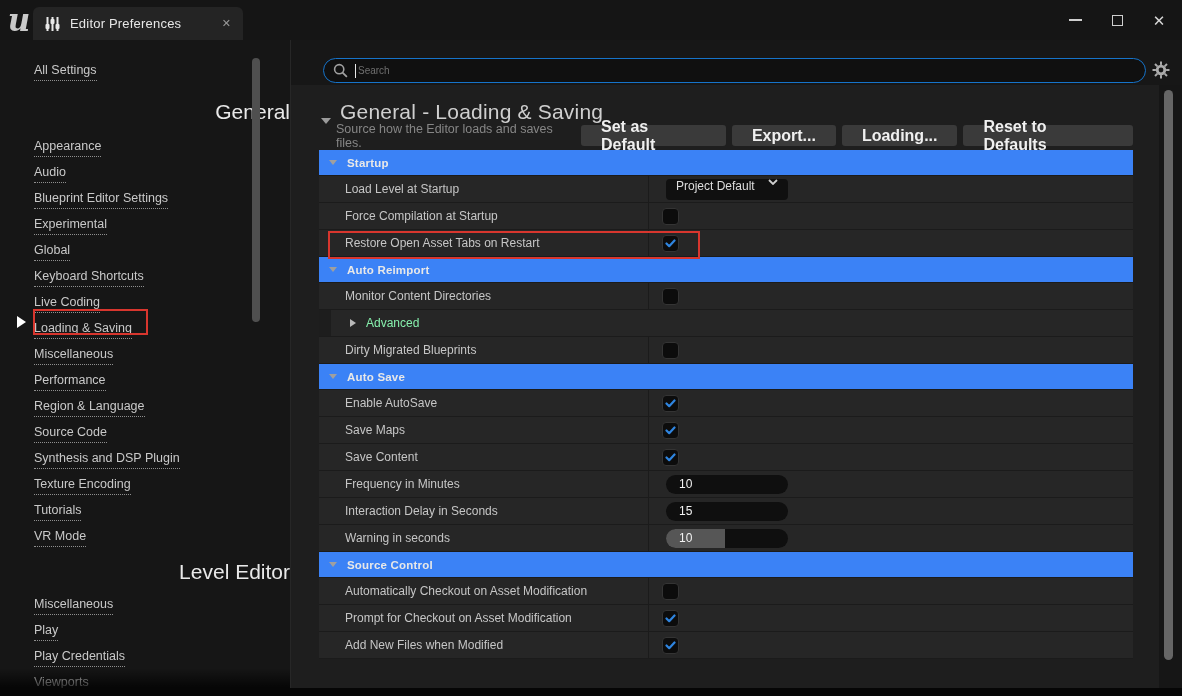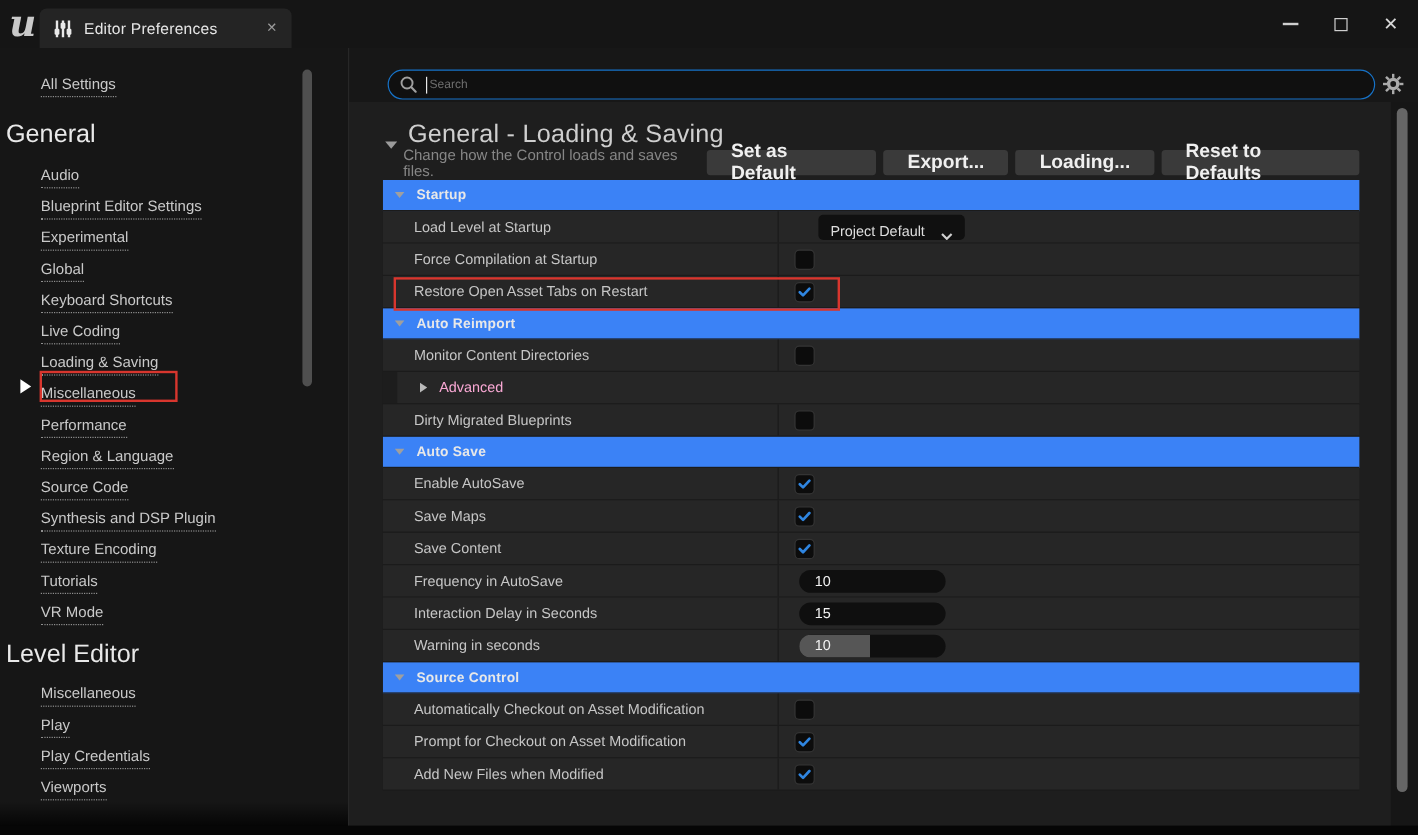--- a/index.html
+++ b/index.html
@@ -16,21 +16,21 @@
          border-radius:6px 6px 0 0; display:flex; align-items:center; padding:0 12px; }
   .tab-label { color:#e6e6e6; font-size:13px; margin-left:10px; flex:1; letter-spacing:.2px; }
   .tab-close { color:#9a9a9a; font-size:11px; cursor:default; }
   .win-controls { position:absolute; right:2px; top:0; height:40px; display:flex; }
   .win-btn { width:42px; height:40px; display:flex; align-items:center; justify-content:center; }
   .glyph-min { width:13px; height:2px; background:#cfcfcf; }
   .glyph-max { width:11px; height:11px; border:1.5px solid #cfcfcf; }
   .glyph-close { color:#d8d8d8; font-size:15px; line-height:1; }
 
   
-  .sidebar { position:absolute; left:0; top:40px; width:290px; bottom:0; background:#161616; overflow:hidden; }
+  .sidebar { position:absolute; left:0; top:40px; width:290px; bottom:0; background:#161616; overflow:hidden;text-align:right; }
   .sb-content { padding-top:19px; }
   .sb-row { height:26px; display:flex; align-items:center; padding-left:34px; position:relative; }
   .sb-link { display:inline-block; color:#c9c9c9; font-size:12.5px; line-height:1.25;
              border-bottom:1px dotted #8f8f8f; padding-bottom:1px; cursor:default; }
   .sb-header { color:#e9e9e9; font-size:21px; font-weight:400; padding-left:5px; }
   .sb-header.general { margin-top:12px; height:30px; line-height:30px; }
   .sb-list { margin-top:8px; }
   .sb-header.level-editor { margin-top:4px; height:34px; line-height:34px; }
   .sb-list2 { margin-top:4px; }
   .sb-scroll { position:absolute; left:252px; top:18px; width:8px; height:264px; background:#4f4f4f; border-radius:4px; }
@@ -70,32 +70,32 @@
   .tri-down-sm { width:0; height:0; border-top:5px solid #9f9f9f; border-left:4.5px solid transparent;
                  border-right:4.5px solid transparent; margin-left:10px; }
   .sec-title { color:#e8e8e8; font-size:11.5px; font-weight:bold; margin-left:10px; letter-spacing:.2px; }
   .row { height:27px; background:#262626; border-bottom:1px solid #1b1b1b; display:flex; }
   .cell-label { width:330px; border-right:1px solid #1b1b1b; display:flex; align-items:center;
                 padding-left:26px; font-size:12px; color:#c6c6c6; }
   .cell-value { flex:1; display:flex; align-items:center; padding-left:13px; }
 
   .checkbox { width:17px; height:17px; background:#0c0c0c; border:1px solid #343434; border-radius:4px;
               display:flex; align-items:center; justify-content:center; }
-  .dropdown { width:122px; height:21px; background:#101010; border-radius:4px; display:flex; align-items:flex-end;
-              justify-content:space-between; padding:0 10px; margin-left:20px; }
+  .dropdown { width:122px; height:21px; background:#101010; border-radius:4px; display:flex; align-items:flex-start;
+              justify-content:space-between; padding:0 10px; margin-left:4px; }
   .dropdown span { color:#dedede; font-size:12px; }
   .spinbox { position:relative; width:122px; height:19px; background:#0f0f0f; border-radius:10px;
              overflow:hidden; margin-left:4px; }
   .spin-fill { position:absolute; left:0; top:0; bottom:0; width:48%; background:#565656; }
   .spin-text { position:absolute; left:13px; top:0; line-height:19px; color:#f2f2f2; font-size:12px; }
 
   .row-advanced .adv-strip { width:12px; height:100%; background:#1d1d1d; }
   .tri-right-sm { width:0; height:0; border-left:6px solid #b9b9b9; border-top:4.5px solid transparent;
                   border-bottom:4.5px solid transparent; margin-left:19px; }
-  .adv-label { color:#f9a8d4; font-size:12px; margin-left:10px; }
+  .adv-label { color:#86efac; font-size:12px; margin-left:10px; }
 
   .row-highlight { position:absolute; left:9px; top:146px; width:372px; height:28px;
                    border:2px solid #d8362e; z-index:6; pointer-events:none; }
 
   .bottom-bar { position:absolute; left:0; right:0; bottom:0; height:8px; background:#060606; z-index:20; }
 </style>
 </head>
 <body>
 
 <div class="window">
@@ -132,20 +132,23 @@
   </div>
 
   <div class="sidebar">
     <div class="sb-content">
       <div class="sb-row">
           <span class="sb-link">All Settings</span>
         </div>
       <div class="sb-header general">General</div>
       <div class="sb-list">
         <div class="sb-row">
+            <span class="sb-link">Appearance</span>
+          </div>
+        <div class="sb-row">
             <span class="sb-link">Audio</span>
           </div>
         <div class="sb-row">
             <span class="sb-link">Blueprint Editor Settings</span>
           </div>
         <div class="sb-row">
             <span class="sb-link">Experimental</span>
           </div>
         <div class="sb-row">
             <span class="sb-link">Global</span>
@@ -234,21 +237,21 @@
 
     <div class="scroll-track"></div>
     <div class="main-scroll"></div>
 
     <div class="settings">
       <div class="heading-row">
         <div class="tri-down-lg"></div>
         <div class="page-heading">General - Loading &amp; Saving</div>
       </div>
       <div class="subhead-row">
-        <div class="subtitle">Change how the Control loads and saves files.</div>
+        <div class="subtitle">Source how the Editor loads and saves files.</div>
         <div class="btn-group">
           <div class="btn">Set as Default</div>
           <div class="btn">Export...</div>
           <div class="btn">Loading...</div>
           <div class="btn">Reset to Defaults</div>
         </div>
       </div>
 
       <div class="sections">
 
@@ -335,21 +338,21 @@
           <div class="cell-label">Save Content</div>
           <div class="cell-value">
             <div class="checkbox">
               <svg width="11" height="9">
                   <polyline points="1.5,4.5 4.2,7.2 9.5,1.5" fill="none" stroke="#2f85e0" stroke-width="2.2" stroke-linecap="round" stroke-linejoin="round"></polyline>
                 </svg>
             </div>
           </div>
         </div>
         <div class="row">
-          <div class="cell-label">Frequency in AutoSave</div>
+          <div class="cell-label">Frequency in Minutes</div>
           <div class="cell-value">
             <div class="spinbox">
               <span class="spin-text">10</span>
             </div>
           </div>
         </div>
         <div class="row">
           <div class="cell-label">Interaction Delay in Seconds</div>
           <div class="cell-value">
             <div class="spinbox">

